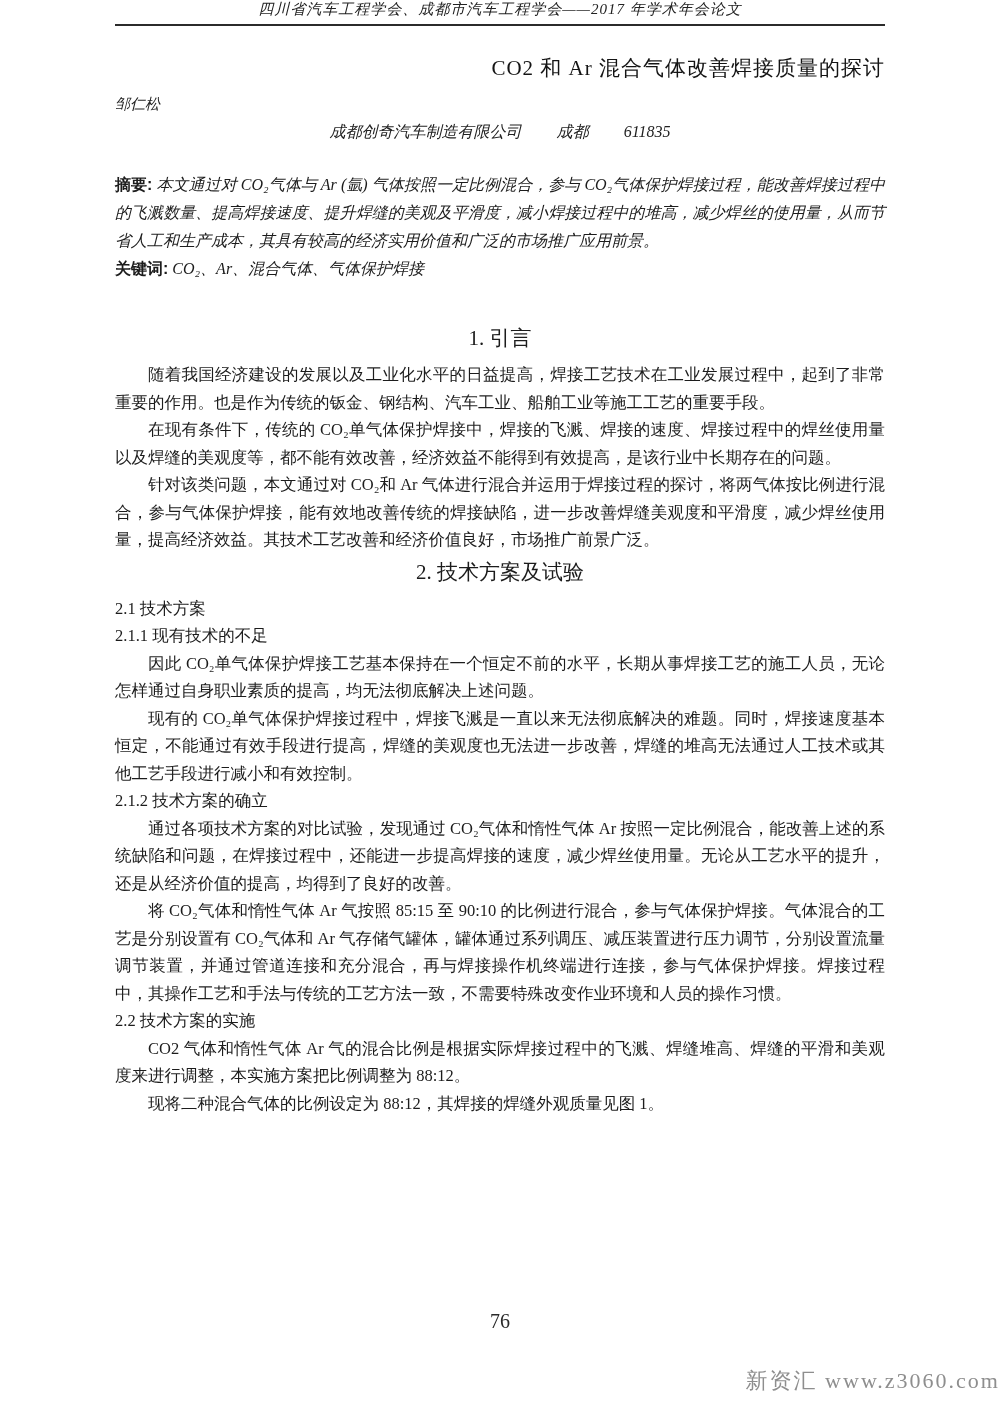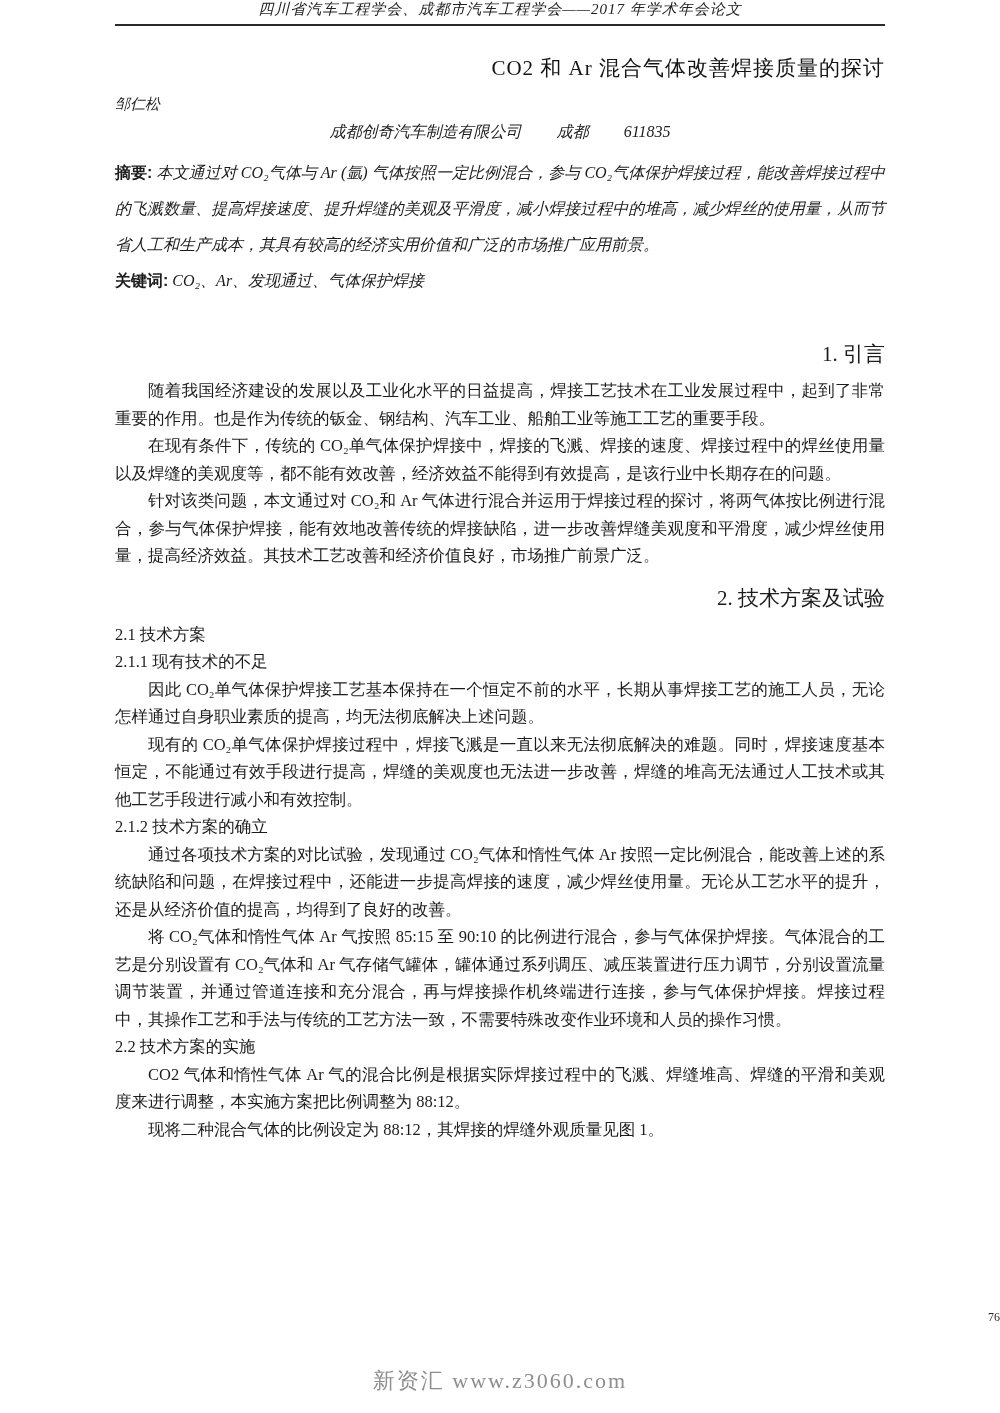--- a/index.html
+++ b/index.html
@@ -55,23 +55,23 @@
     font-size: 16px;
     font-style: italic;
     color: #222;
   }
   .affiliation-line .gap {
     display: inline-block;
     width: 2.2em;
   }
   
   .abstract-block {
-    margin-top: 12px;
+    margin-top: 28px;
     font-size: 16px;
-    line-height: 36px;
+    line-height: 28px;
     text-align: justify;
   }
   .abstract-block p {
     margin: 0;
   }
   .meta-label {
     font-family: "Liberation Sans", "DejaVu Sans", sans-serif;
     font-weight: bold;
     font-style: normal;
     font-size: 16px;
@@ -84,51 +84,51 @@
     margin-top: 40px;
     font-size: 16.5px;
     line-height: 27.5px;
     text-align: justify;
   }
   .section-heading {
     font-size: 21px;
     font-weight: normal;
     margin: 0 0 8px 0;
     line-height: 30px;
-    text-align: right;
+    text-align: center;
   }
   .section-heading.later {
-    margin-top: 13px;
+    margin-top: 3px;
   }
   .subsection-heading {
     margin: 0;
     font-size: 16.5px;
     font-weight: normal;
     text-align: left;
   }
   .body-text p.para {
     margin: 0;
     text-indent: 2em;
   }
   
   .page-number {
     position: absolute;
     top: 1310px;
     left: 0;
     right: 0;
-    text-align: right;
-    font-size: 12px;
+    text-align: center;
+    font-size: 20px;
     color: #2a2a2a;
   }
   .watermark {
     position: absolute;
     top: 1366px;
     left: 0;
     right: 0;
-    text-align: center;
+    text-align: right;
     font-size: 22px;
     letter-spacing: 2px;
     color: #8e8e8e;
   }
 </style>
 </head>
 <body>
 
 <div class="page">
   <div class="content">
@@ -141,21 +141,21 @@
     <div class="author-line">邹仁松</div>
 
     <div class="affiliation-line">
       <span>成都创奇汽车制造有限公司</span><span class="gap"></span><span>成都</span><span class="gap"></span><span>611835</span>
     </div>
 
     <div class="abstract-block">
       <p><span class="meta-label">摘要:</span>
         <span class="meta-value">本文通过对 CO₂气体与 Ar (氩) 气体按照一定比例混合，参与 CO₂气体保护焊接过程，能改善焊接过程中的飞溅数量、提高焊接速度、提升焊缝的美观及平滑度，减小焊接过程中的堆高，减少焊丝的使用量，从而节省人工和生产成本，其具有较高的经济实用价值和广泛的市场推广应用前景。</span></p>
       <p><span class="meta-label">关键词:</span>
-        <span class="meta-value">CO₂、Ar、发现通过、气体保护焊接</span></p>
+        <span class="meta-value">CO₂、Ar、混合气体、气体保护焊接</span></p>
     </div>
 
     <div class="body-text">
       <h2 class="section-heading">1. 引言</h2>
       <p class="para">随着我国经济建设的发展以及工业化水平的日益提高，焊接工艺技术在工业发展过程中，起到了非常重要的作用。也是作为传统的钣金、钢结构、汽车工业、船舶工业等施工工艺的重要手段。</p>
       <p class="para">在现有条件下，传统的 CO₂单气体保护焊接中，焊接的飞溅、焊接的速度、焊接过程中的焊丝使用量以及焊缝的美观度等，都不能有效改善，经济效益不能得到有效提高，是该行业中长期存在的问题。</p>
       <p class="para">针对该类问题，本文通过对 CO₂和 Ar 气体进行混合并运用于焊接过程的探讨，将两气体按比例进行混合，参与气体保护焊接，能有效地改善传统的焊接缺陷，进一步改善焊缝美观度和平滑度，减少焊丝使用量，提高经济效益。其技术工艺改善和经济价值良好，市场推广前景广泛。</p>
 
       <h2 class="section-heading later">2. 技术方案及试验</h2>
       <p class="subsection-heading">2.1 技术方案</p>

